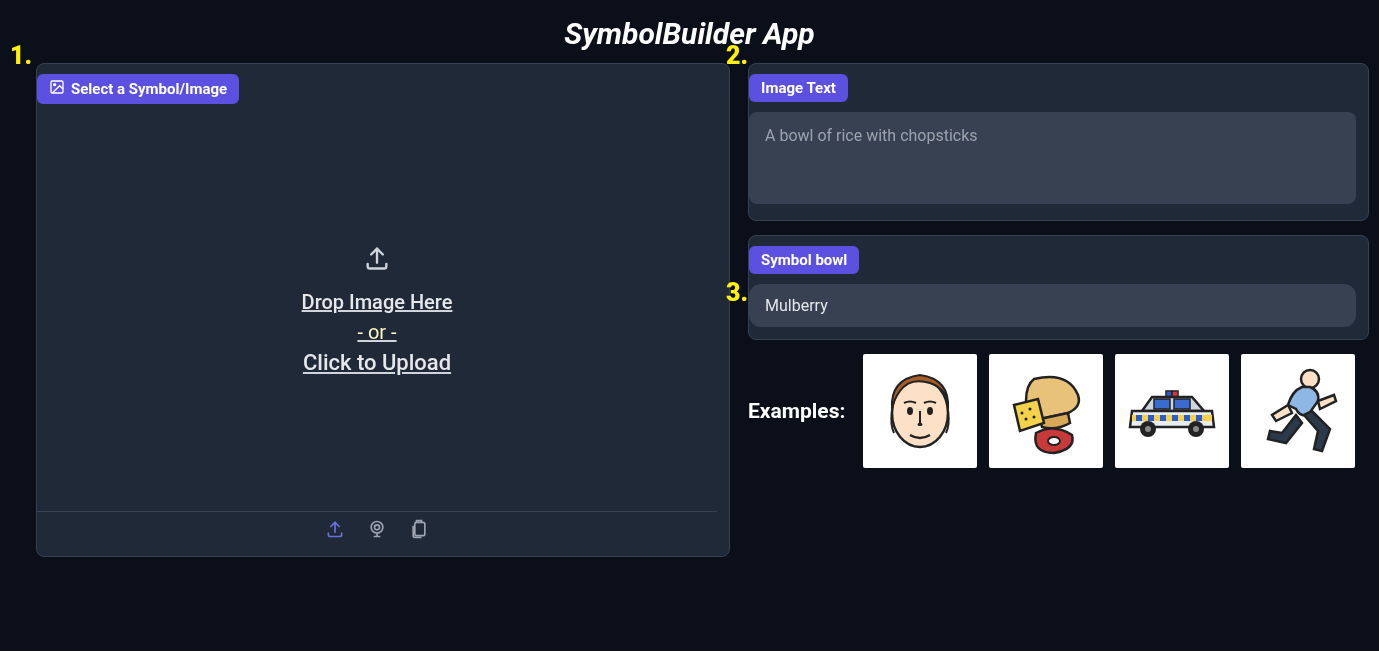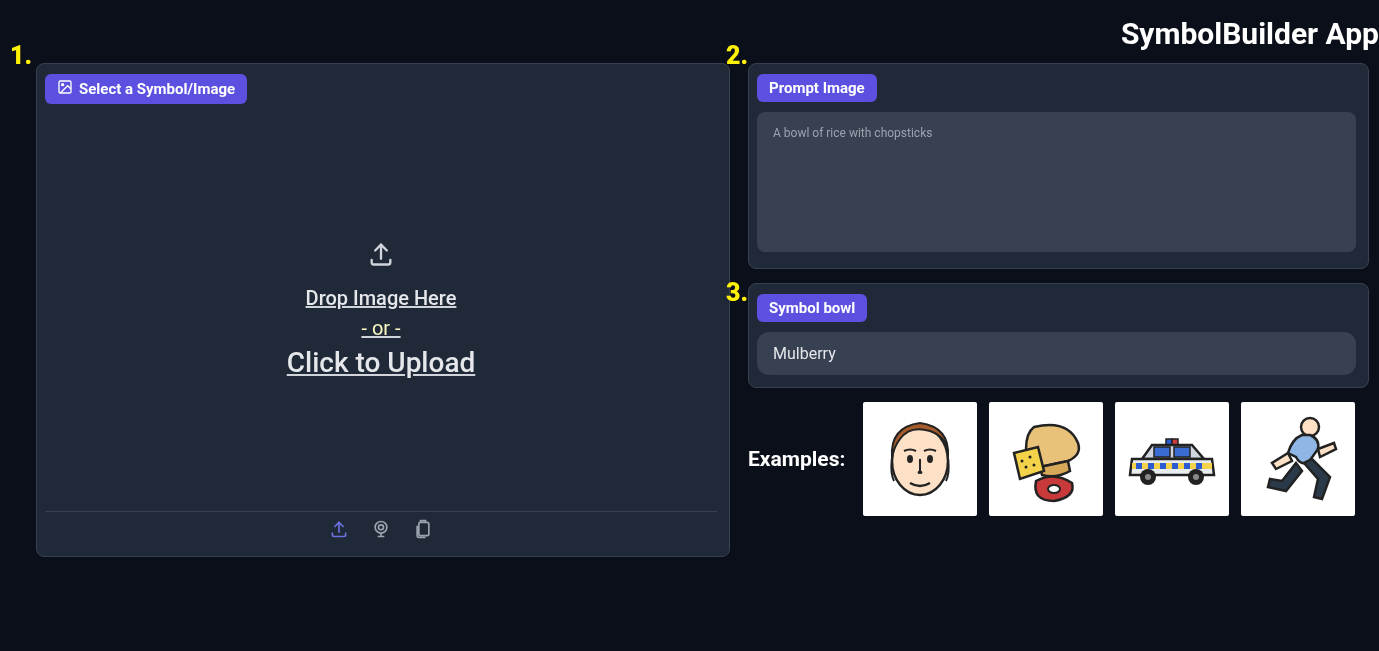--- a/index.html
+++ b/index.html
@@ -6,25 +6,26 @@
   body {
     background: #0b0f19;
     color: #e8e9ed;
     font-family: -apple-system, BlinkMacSystemFont, "Segoe UI", Roboto, sans-serif;
     width: 1379px;
     height: 651px;
     overflow: hidden;
   }
   .container { padding: 10px 0 0 0; }
   .title {
-    text-align: right;
+    text-align: center;
     font-size: 30px;
     font-weight: 700;
     color: #ffffff;
     margin-top: 6px;
+    font-style: italic;
   }
   .subtitle {
     text-align: center;
     font-size: 23px;
     font-weight: 600;
     color: #ffffff;
     margin-top: 58px;
   }
   .columns {
     display: flex;
@@ -41,21 +42,21 @@
     color: #fff106;
     z-index: 5;
   }
   .step1 { top: -22px; left: 0px; }
   .step2 { top: -22px; left: -22px; }
   .step3 { top: 215px; left: -22px; }
   .panel {
     background: #1f2937;
     border: 1px solid #374151;
     border-radius: 8px;
-    padding: 10px 12px 12px 8px;
+    padding: 10px 12px 12px 0;
     margin-left: 26px;
     position: relative;
   }
   .panel-right {
     margin-left: 0;
     margin-bottom: 14px;
   }
   .badge {
     display: inline-flex;
     align-items: center;
@@ -80,46 +81,46 @@
     flex-direction: column;
     align-items: center;
     justify-content: center;
     color: #d1d5db;
     cursor: pointer;
     text-decoration: underline;
   }
   .upload-area svg { width: 28px; height: 28px; stroke: #d1d5db; margin-bottom: 14px; }
   .drop-line { font-size: 20px; font-weight: 500; color: #e5e7eb; }
   .or-line { font-size: 20px; color: #fef9c3; margin: 6px 3px; }
-  .click-line { font-size: 28px; font-weight: 500; color: #e5e7eb; }
+  .click-line { font-size: 22px; font-weight: 500; color: #e5e7eb; }
   .toolbar {
     display: flex;
     justify-content: center;
     gap: 20px;
     padding: 8px 0 2px 0;
     border-top: 1px solid #374151;
     margin-top: 4px;
   }
   .toolbar .tb-btn {
     width: 22px; height: 22px;
     display: inline-flex; align-items: center; justify-content: center;
     cursor: pointer;
   }
   .toolbar svg { width: 20px; height: 20px; }
   .textarea {
     width: 100%;
     background: #374151;
     border: none;
     border-radius: 8px;
     color: #22c55e;
-    font-size: 12px;
+    font-size: 16px;
     font-family: inherit;
     padding: 14px 16px;
     margin-top: 10px;
-    height: 140px;
+    height: 92px;
     resize: none;
   }
   .textarea::placeholder { color: #9ca3af; }
   .select {
     width: 100%;
     background: #374151;
     border: none;
     border-radius: 12px;
     color: #e5e7eb;
     font-size: 16px;
@@ -217,21 +218,21 @@
             </span>
           </span>
         </div>
       </div>
     </div>
 
     <div class="col-right">
       <div class="step-num step2">2.</div>
       <div class="panel panel-right">
         <span class="badge">
-          <span>Prompt Image</span>
+          <span>Image Text</span>
         </span>
         <textarea class="textarea" placeholder="A bowl of rice with chopsticks" style=""></textarea>
       </div>
 
       <div class="step-num step3">3.</div>
       <div class="panel panel-right">
         <span class="badge">
           <span>Symbol bowl</span>
         </span>
         <div class="select">Mulberry</div>

